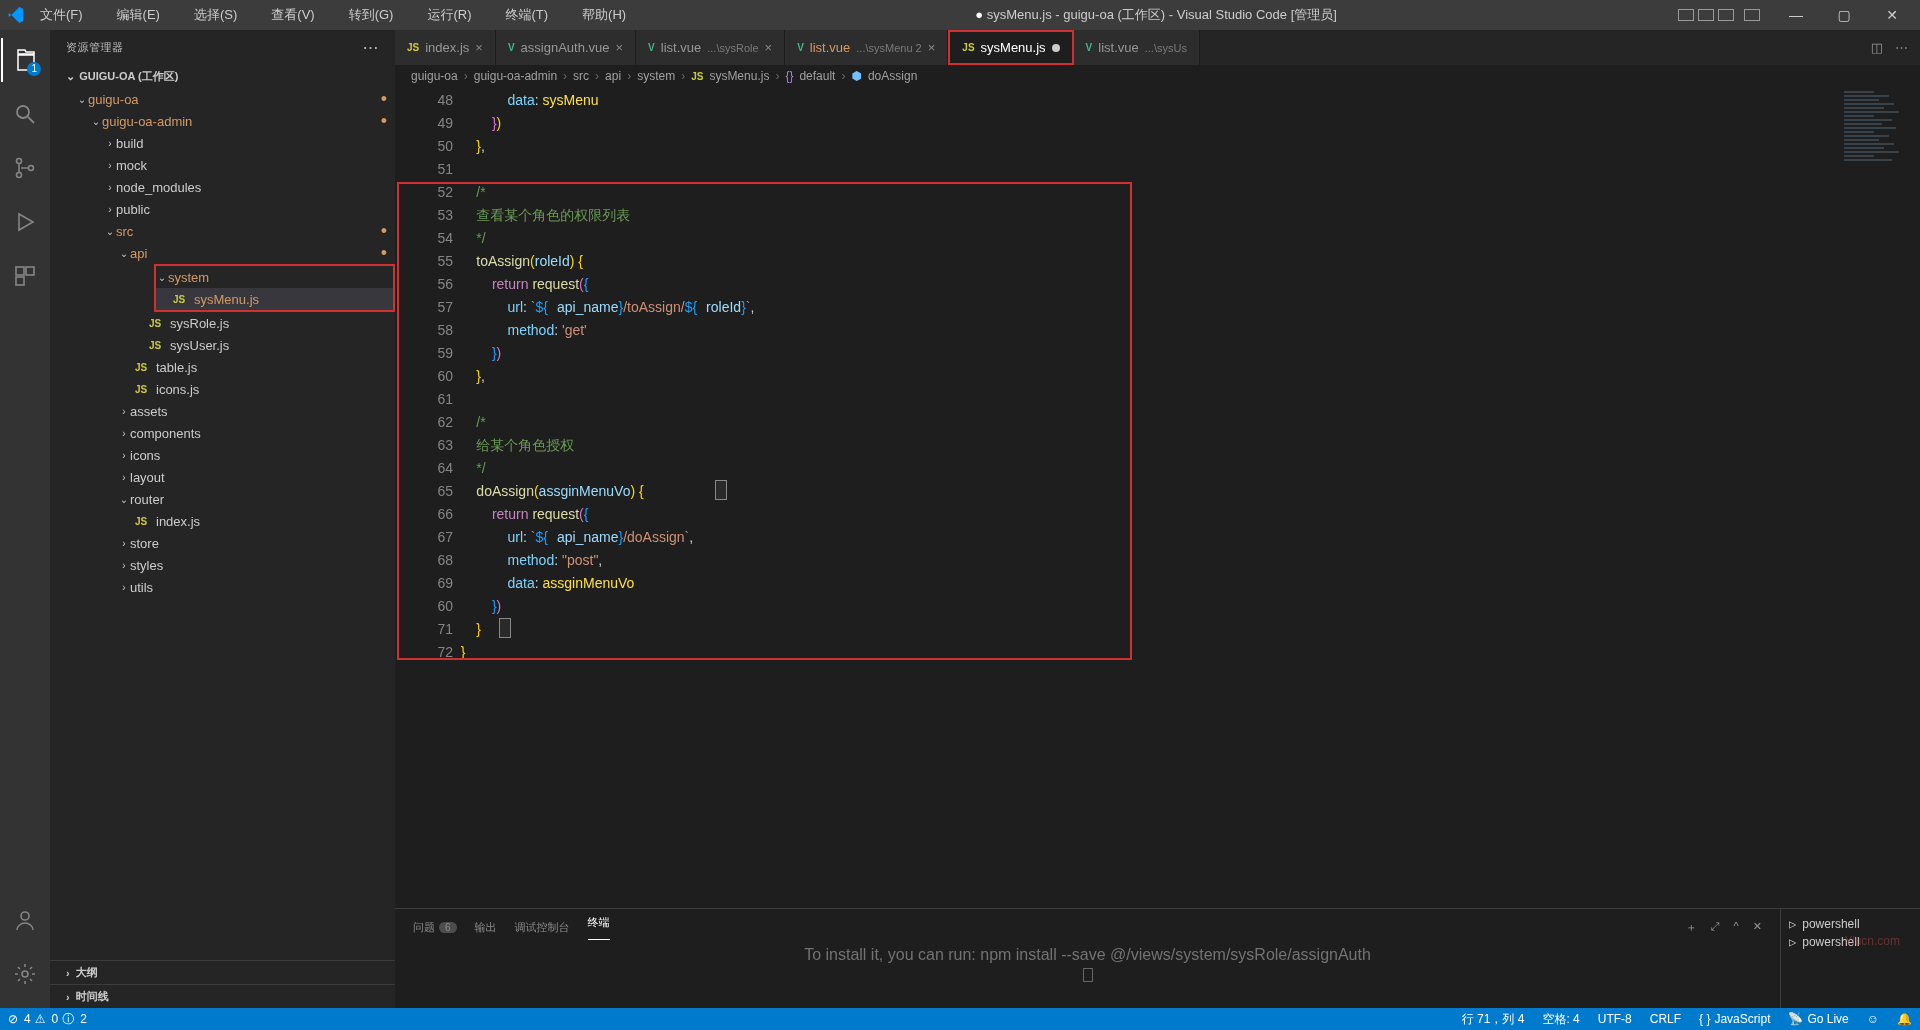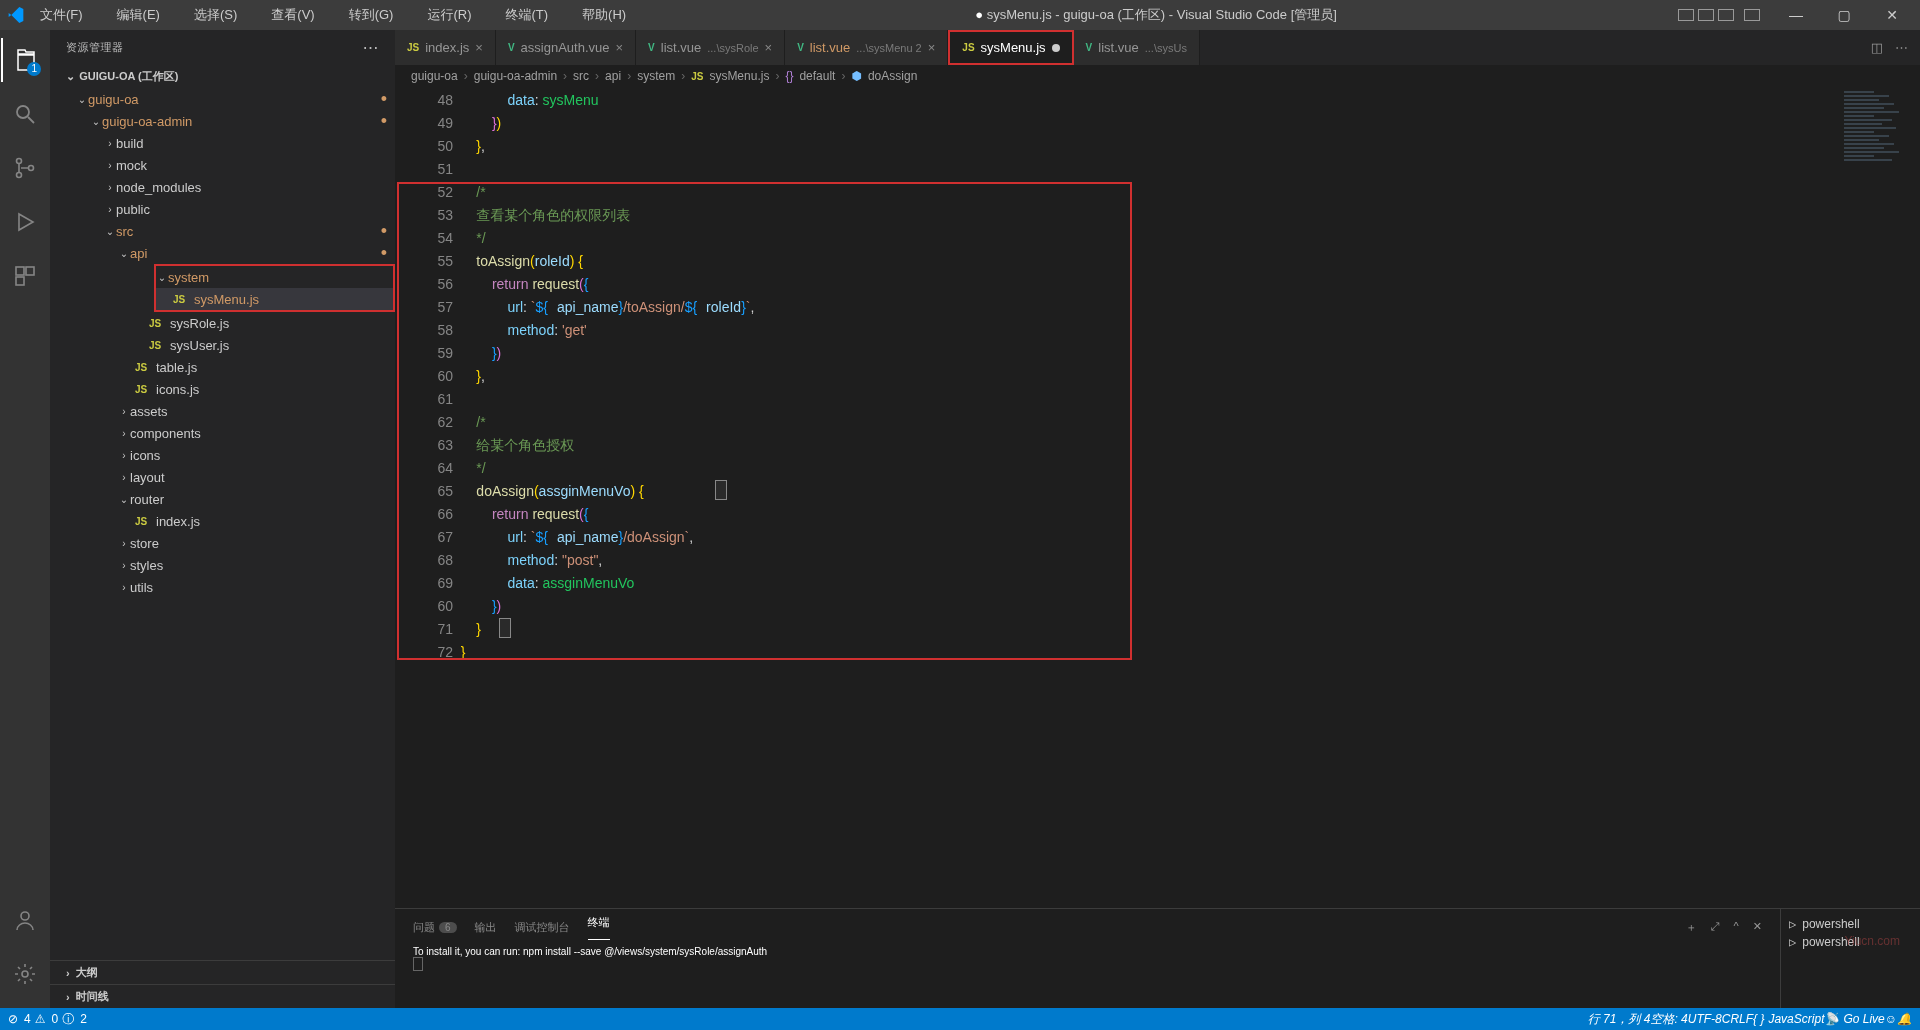--- a/index.html
+++ b/index.html
@@ -53,21 +53,21 @@
 .breadcrumbs { height:22px; display:flex; align-items:center; padding:0 16px; gap:6px; color:#a0a0a0; font-size:12px; background:#1e1e1e;}
 .breadcrumbs .sep { color:#666; }
 .bc-ico-js { color:#cbcb41; font-weight:bold; font-size:10px;}
 .bc-ico-mod { color:#b180d7;}
 .bc-ico-cube { color:#75beff;}
 
 .code-wrap { position:relative; flex:1; display:flex; overflow:hidden; background:#1e1e1e;}
 .gutter { width:58px; text-align:right; color:#858585; padding-top:2px; font-family: Consolas, monospace; font-size:14px; line-height:23px; user-select:none;}
 .code { flex:1; font-family: Consolas, "Courier New", monospace; font-size:14px; line-height:23px; padding-top:2px; white-space:pre; position:relative; color:#d4d4d4;}
 .code .c-prop { color:#7dd3fc; }
-.code .c-var { color:#22c55e; }
+.code .c-var { color:#fde047; }
 .code .c-str { color:#ce9178; }
 .code .c-tstr { color:#ce9178; }
 .code .c-tvar { color:#9cdcfe;margin-left:9px; }
 .code .c-kw { color:#c586c0; }
 .code .c-fn { color:#dcdcaa; }
 .code .c-param { color:#9cdcfe; }
 .code .c-cmt { color:#6a9955; }
 .code .c-brace { color:#ffd700; }
 .code .c-brace2 { color:#da70d6; }
 .code .c-brace3 { color:#179fff; }
@@ -76,28 +76,28 @@
 .minimap { position:absolute; right:0; top:0; width:90px; height:100%; background:#1e1e1e; opacity:0.6;}
 .minimap .mm-bar { position:absolute; top:4px; right:6px; width:70px;}
 .minimap .mm-line { height:2px; margin-bottom:2px; background:#4a5a6a;}
 
 .panel { height:100px; background:#1e1e1e; border-top:1px solid #3c3c3c; display:flex; }
 .panel-main { flex:1; display:flex; flex-direction:column;}
 .panel-tabs { display:flex; gap:18px; padding:6px 18px 2px; font-size:11px; color:#8a8a8a; align-items:center;}
 .panel-tabs .ptab.active { color:#fff; border-bottom:1px solid #fff; padding-bottom:9px;}
 .panel-tabs .pbadge { background:#4d4d4d; border-radius:8px; padding:0 6px; font-size:10px; margin-left:4px;}
 .panel-tabs .pend { margin-left:auto; display:flex; gap:14px; color:#999;}
-.panel-body { flex:1; font-family:Consolas, monospace; font-size:10px; color:#ffffff; padding:4px 18px;}
+.panel-body { flex:1; font-family:Consolas, monospace; font-size:16px; color:#737373; padding:4px 18px;text-align:center;}
 .panel-body .prompt-box { border:1px solid #666; width:10px; height:14px; display:inline-block; vertical-align:middle;}
 .panel-side { width:140px; border-left:1px solid #3c3c3c; padding:6px 8px; font-size:12px; color:#ccc;}
 .panel-side div { display:flex; align-items:center; gap:6px; padding:2px 0;}
 .panel-side .ps-icon { font-family:monospace;}
 
 .statusbar { height:22px; background:#007acc; color:#fff; display:flex; align-items:center; font-size:12px; padding:0 8px; gap:14px;}
-.statusbar .sb-right { margin-left:auto; display:flex; align-items:center;font-style:italic;}
+.statusbar .sb-right { margin-left:auto; display:flex; gap:18px; align-items:center;}
 .sb-item { display:flex; align-items:center; gap:4px;}
 .sb-warn::before { content:"⚠"; margin-right:2px;}
 .sb-err::before { content:"⊘"; margin-right:2px;}
 .sb-info::before { content:"ⓘ"; margin-right:2px;}
 .watermark { position:absolute; right:20px; bottom:60px; color:#a04040; font-size:12px; opacity:0.55; pointer-events:none;}
 svg { fill: currentColor; }
 </style>
 </head>
 <body>
 

